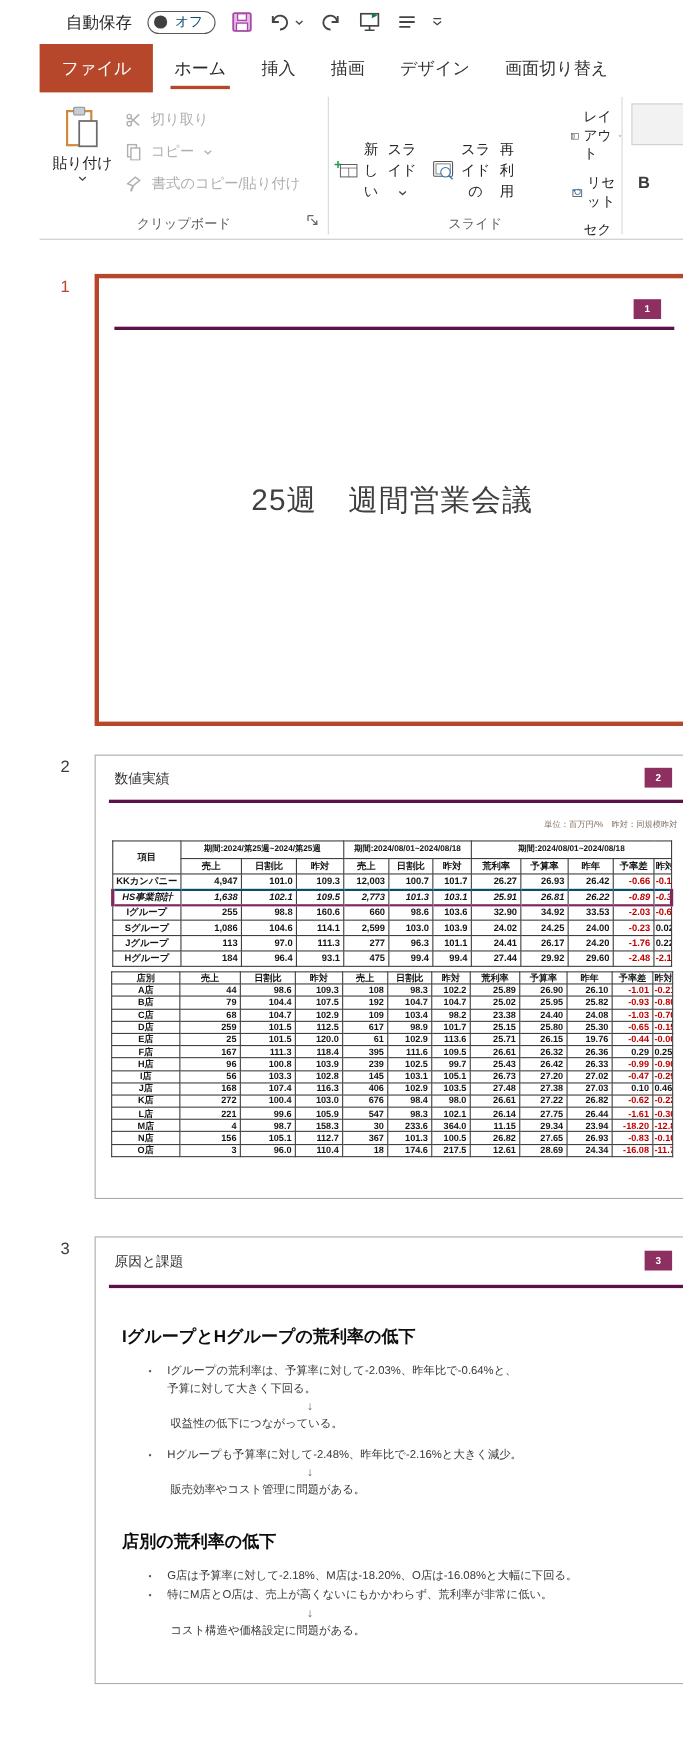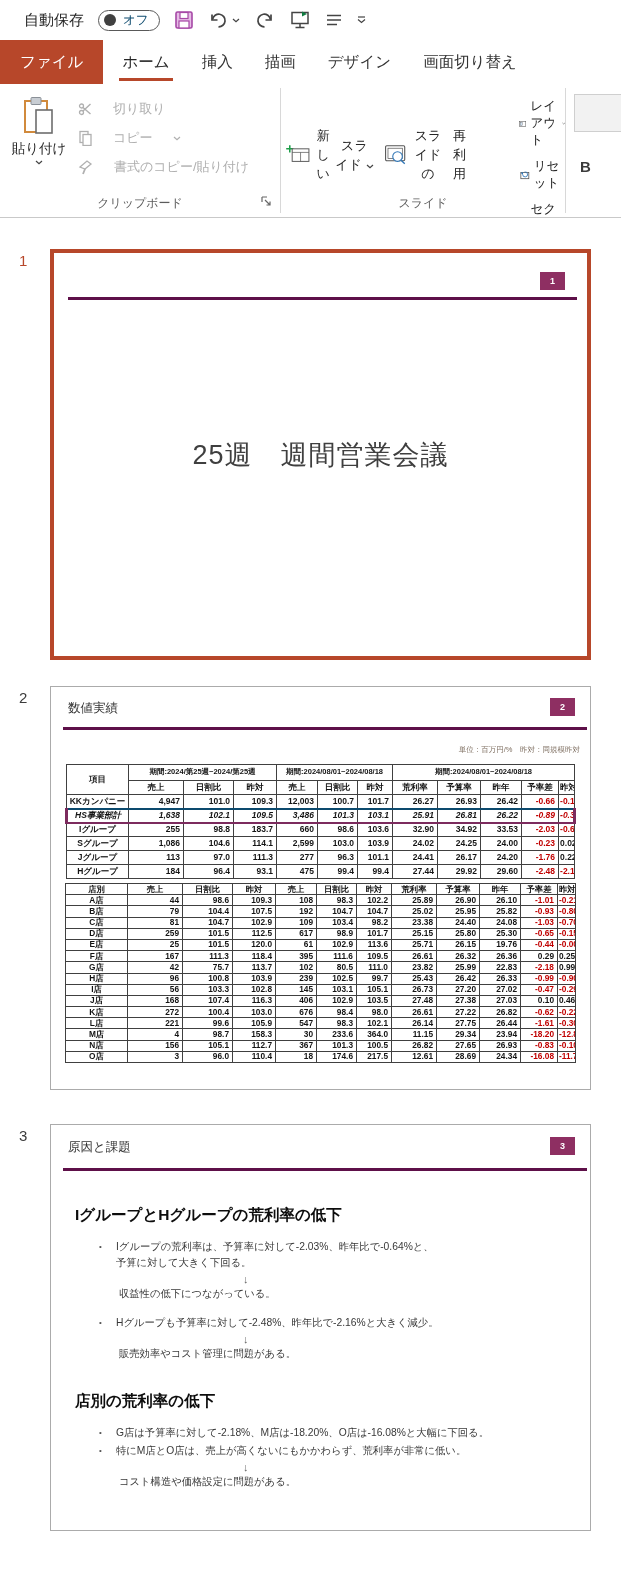--- a/index.html
+++ b/index.html
@@ -1,17 +1,17 @@
 <!DOCTYPE html>
 <html lang="ja"><head>
 <meta charset="utf-8">
 <style>
   * { box-sizing: border-box; margin: 0; padding: 0; }
   html,body { width: 621px; background:#fff; font-family:"Liberation Sans","DejaVu Sans",sans-serif; color:#3b3b3b; }
-  .app { width:621px; height:1589px; overflow:hidden; background:#fff; position:relative; }
+  .app { width:621px; height:1589px; overflow:hidden; background:#fff; position:relative;padding-left:36px; }
 
   
   .qat { height:40px; display:flex; align-items:center; gap:14px; padding-left:24px; }
   .qat-label { font-size:15px; color:#262626; }
   .toggle { display:flex; align-items:center; gap:7px; border:1px solid #595959; border-radius:11px; height:21px; padding:0 10px 0 5px; cursor:pointer; }
   .toggle .knob { width:12px; height:12px; border-radius:50%; background:#404040; }
   .toggle .tg-txt { font-size:12.5px; color:#0c4a6e; }
   .qbtn { display:flex; align-items:center; gap:3px; }
   .chev { display:inline-block; }
 
@@ -25,21 +25,21 @@
   
   .ribbon { height:134px; border-bottom:1px solid #c9c9c9; display:flex; position:relative; overflow:hidden; }
   .rgroup { position:relative; padding-top:8px; }
   .rgroup-label { position:absolute; bottom:5px; left:0; right:0; text-align:center; font-size:12px; color:#5c5c5c; }
   .vdiv { width:1px; background:#d8d8d8; margin:4px 0; }
 
   .g-clip { width:284px; display:flex; }
   .paste-btn { width:78px; display:flex; flex-direction:column; align-items:center; gap:2px; padding-top:4px; cursor:pointer; }
   .paste-btn .plabel { font-size:13.5px; color:#262626; }
   .clip-rows { display:flex; flex-direction:column; gap:11px; padding-top:8px; }
-  .crow { display:flex; align-items:center; gap:20px; font-size:13px; color:#aeaeae; }
+  .crow { display:flex; align-items:center; gap:8px; font-size:13px; color:#aeaeae; }
   .launcher { position:absolute; right:8px; bottom:6px; cursor:pointer; }
 
   .g-slides { width:288px; display:flex; }
   .bigbtn { display:flex; flex-direction:row; align-items:center; padding:2px 4px 0 4px; cursor:pointer; }
   .bigbtn .bl { font-size:13px; color:#262626; line-height:1.45; text-align:center; }
   .minicol { display:flex; flex-direction:column; gap:9px; padding:6px 0 0 2px; }
   .mrow { display:flex; align-items:center; gap:4px; font-size:12.5px; color:#262626; cursor:pointer;margin-left:42px; }
 
   .g-fontcut { width:55px; display:flex; flex-direction:column; align-items:flex-start; padding:10px 0 0 8px; }
   .fontbox { width:70px; height:38px; background:#f2f2f2; border:1px solid #cfcfcf; }
@@ -347,34 +347,34 @@
                   <td class="num">26.93</td>
                   <td class="num">26.42</td>
                   <td class="num neg">-0.66</td>
                   <td class="num neg">-0.15</td>
                 </tr>
                 <tr class="hl">
                   <td class="name">HS事業部計</td>
                   <td class="num">1,638</td>
                   <td class="num">102.1</td>
                   <td class="num">109.5</td>
-                  <td class="num">3,486</td>
+                  <td class="num">2,773</td>
                   <td class="num">101.3</td>
                   <td class="num">103.1</td>
                   <td class="num">25.91</td>
                   <td class="num">26.81</td>
                   <td class="num">26.22</td>
                   <td class="num neg">-0.89</td>
                   <td class="num neg">-0.31</td>
                 </tr>
                 <tr>
                   <td class="name">Iグループ</td>
                   <td class="num">255</td>
                   <td class="num">98.8</td>
-                  <td class="num">183.7</td>
+                  <td class="num">160.6</td>
                   <td class="num">660</td>
                   <td class="num">98.6</td>
                   <td class="num">103.6</td>
                   <td class="num">32.90</td>
                   <td class="num">34.92</td>
                   <td class="num">33.53</td>
                   <td class="num neg">-2.03</td>
                   <td class="num neg">-0.64</td>
                 </tr>
                 <tr>
@@ -477,21 +477,21 @@
                   <td class="num">104.7</td>
                   <td class="num">104.7</td>
                   <td class="num">25.02</td>
                   <td class="num">25.95</td>
                   <td class="num">25.82</td>
                   <td class="num neg">-0.93</td>
                   <td class="num neg">-0.80</td>
                 </tr>
                 <tr>
                   <td class="name">C店</td>
-                  <td class="num">81</td>
+                  <td class="num">68</td>
                   <td class="num">104.7</td>
                   <td class="num">102.9</td>
                   <td class="num">109</td>
                   <td class="num">103.4</td>
                   <td class="num">98.2</td>
                   <td class="num">23.38</td>
                   <td class="num">24.40</td>
                   <td class="num">24.08</td>
                   <td class="num neg">-1.03</td>
                   <td class="num neg">-0.70</td>
@@ -530,34 +530,20 @@
                   <td class="num">111.3</td>
                   <td class="num">118.4</td>
                   <td class="num">395</td>
                   <td class="num">111.6</td>
                   <td class="num">109.5</td>
                   <td class="num">26.61</td>
                   <td class="num">26.32</td>
                   <td class="num">26.36</td>
                   <td class="num">0.29</td>
                   <td class="num">0.25</td>
-                </tr>
-                <tr>
-                  <td class="name">G店</td>
-                  <td class="num">42</td>
-                  <td class="num">75.7</td>
-                  <td class="num">113.7</td>
-                  <td class="num">102</td>
-                  <td class="num">80.5</td>
-                  <td class="num">111.0</td>
-                  <td class="num">23.82</td>
-                  <td class="num">25.99</td>
-                  <td class="num">22.83</td>
-                  <td class="num neg">-2.18</td>
-                  <td class="num">0.99</td>
                 </tr>
                 <tr>
                   <td class="name">H店</td>
                   <td class="num">96</td>
                   <td class="num">100.8</td>
                   <td class="num">103.9</td>
                   <td class="num">239</td>
                   <td class="num">102.5</td>
                   <td class="num">99.7</td>
                   <td class="num">25.43</td>

